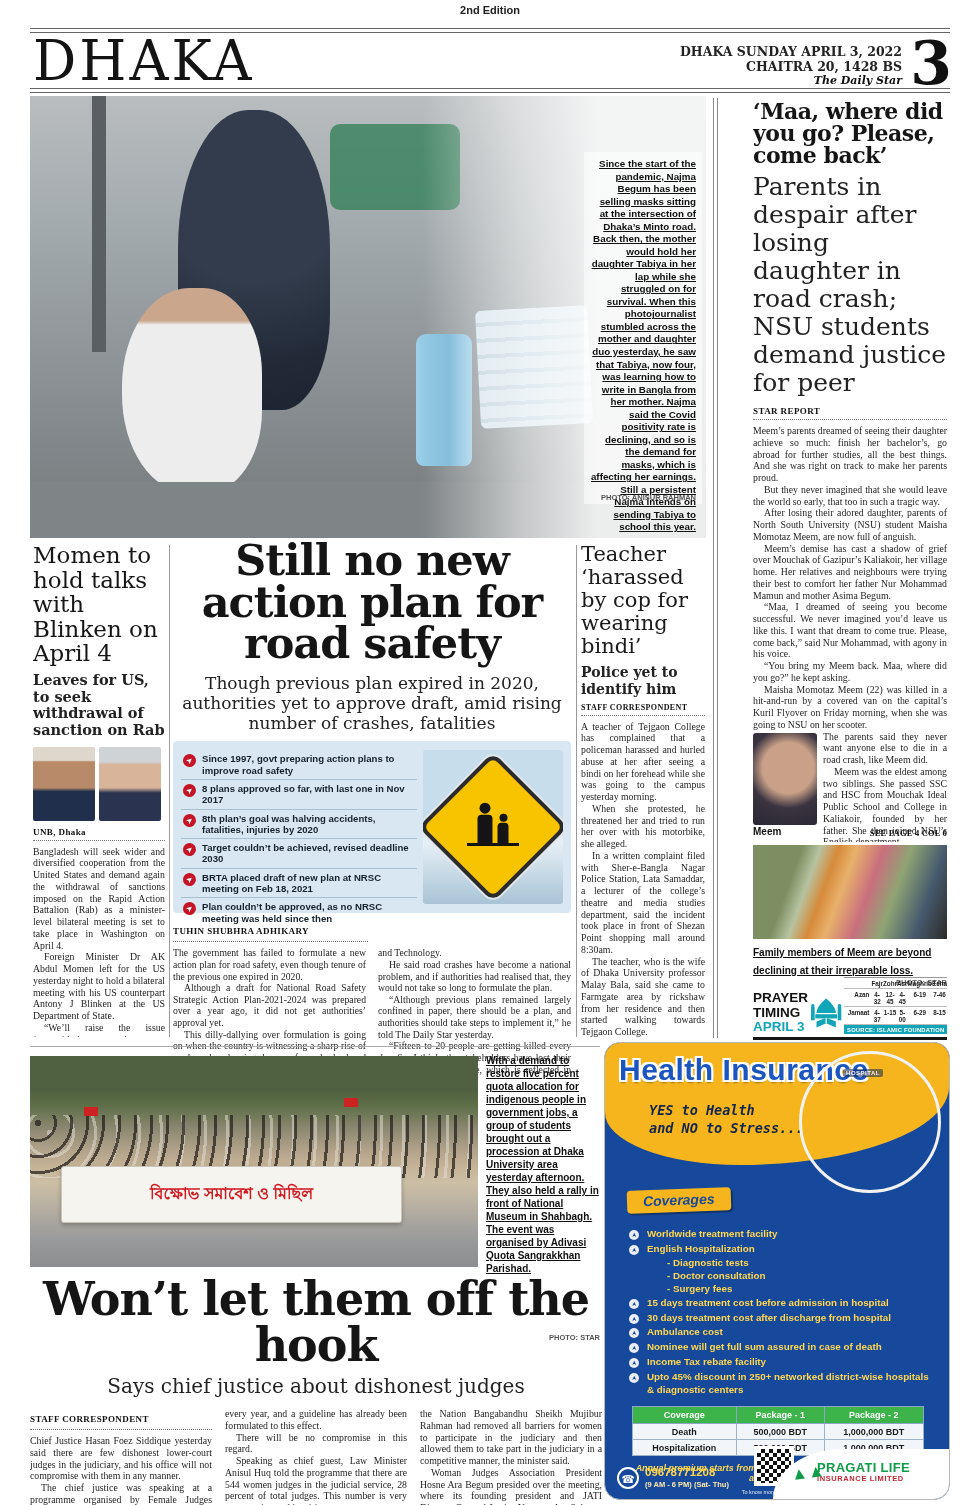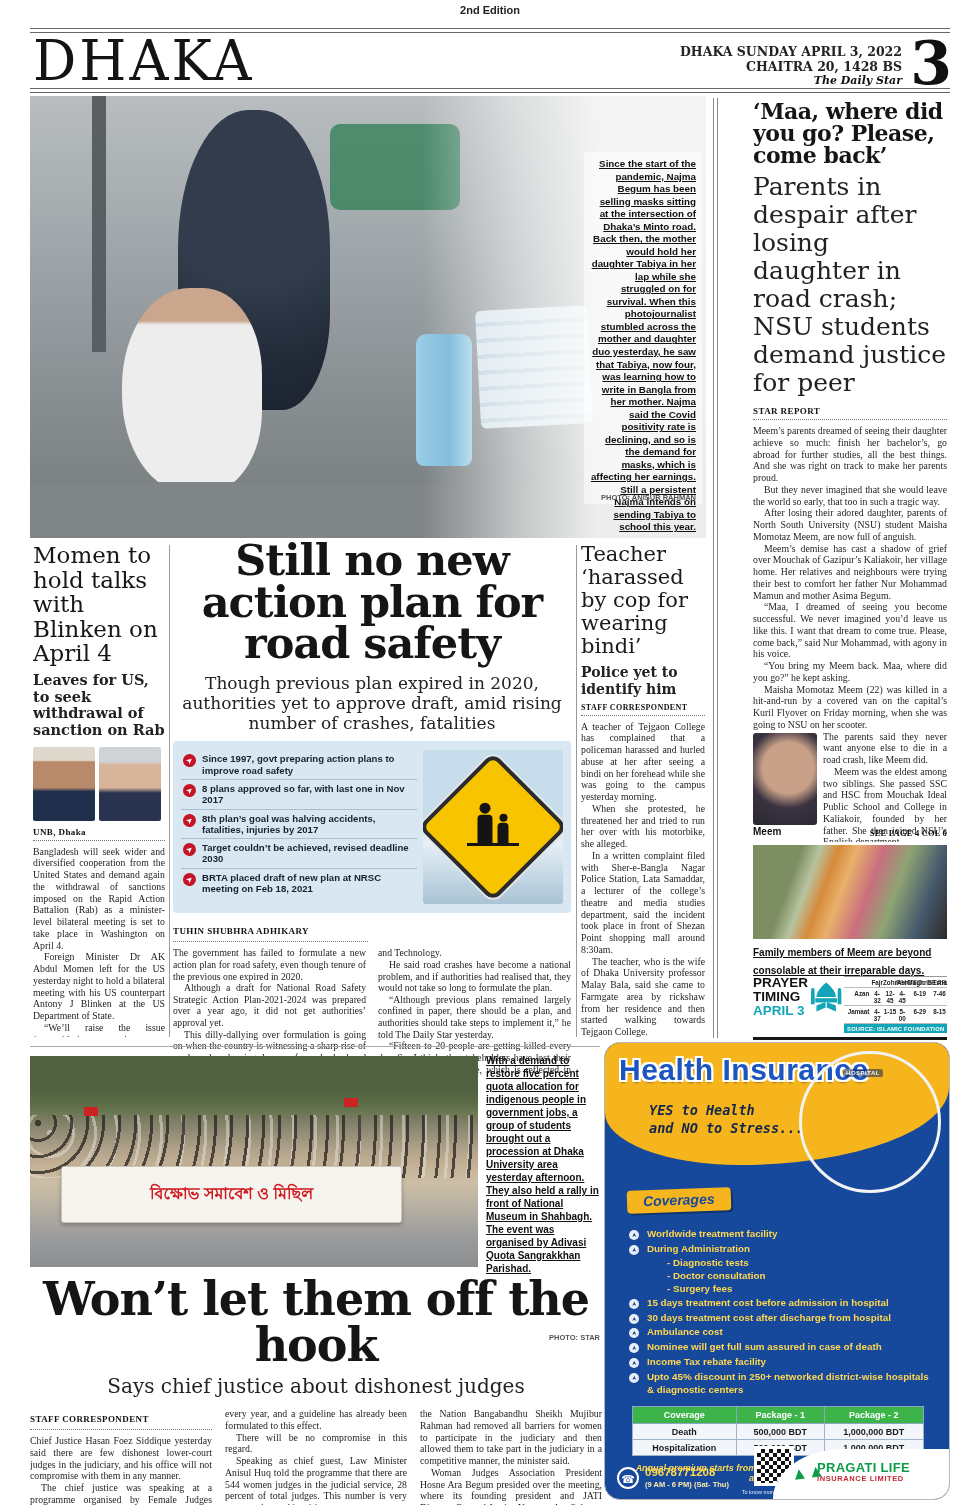--- a/index.html
+++ b/index.html
@@ -54,21 +54,21 @@
   .meem-wrap { float:left; width:64px; margin:2px 6px 0 0; }
   .meem-photo { width:64px; height:92px; border-radius:3px;
     background:radial-gradient(circle at 55% 38%, #c9a188 0 38%, #3a3340 60%, #2a2733 100%); }
   .meem-label { font:bold 10px "Liberation Sans", sans-serif; color:#111; margin-top:1px; }
 
   .family-photo { left:753px; top:845px; width:194px; height:94px; overflow:hidden;
     background:linear-gradient(110deg,#7d8f62 0 22%,#b7c3a0 30%,#d78a3a 38%,#e8b16b 46%,#c96f7e 58%,#8fa473 70%,#465a6e 85%,#2d2a28 100%); }
   .family-cap { left:753px; top:942px; width:194px; }
 
   
-  .prayer { left:753px; top:976px; width:194px; height:58px; display:flex; align-items:flex-start; gap:0; }
+  .prayer { left:753px; top:976px; width:194px; height:58px; display:flex; align-items:flex-end; gap:0; }
   .pt-title { font:900 13.5px/1.05 "Liberation Sans", sans-serif; color:#111; }
   .pt-title .teal { color:#12a5b8; }
   .pt-table { flex:1; font:bold 6.3px "Liberation Sans", sans-serif; color:#222; }
   .pt-grid { display:grid; grid-template-columns:27px repeat(5,1fr); text-align:center;
     border-top:1px solid #999; }
   .pt-grid > div { padding:1.5px 0; border-bottom:1px solid #bbb; }
   .pt-grid .lbl { text-align:right; padding-right:2px; }
   .pt-src { background:#12a5b8; color:#fff; font:bold 5.8px "Liberation Sans", sans-serif;
     text-align:center; padding:1.5px 0; letter-spacing:.2px; }
 
@@ -238,21 +238,21 @@
         <span class="meem-photo" style="display:block"></span>
         <span class="meem-label" style="display:block">Meem</span>
       </span>
       <span><p>The parents said they never want anyone else to die in a road crash, like Meem did.</p><p>Meem was the eldest among two siblings. She passed SSC and HSC from Mouchak Ideal Public School and College in Kaliakoir, founded by her father. She then joined NSU’s English department.</p></span>
     </div>
   </div>
   <div class="abs seepage" style="left:753px;top:828px;width:194px">SEE PAGE 4 COL 6</div>
 
   <div class="abs family-photo"></div>
   <div class="abs family-cap">
-    <span class="caption">Family members of Meem are beyond consolable at their irreparable days.</span>
+    <span class="caption">Family members of Meem are beyond declining at their irreparable loss.</span>
     <span class="credit" style="float:right">PHOTO: STAR</span>
   </div>
 
   <div class="abs prayer">
     <div class="pt-title">
       <div>PRAYER</div>
       <div>TIMING</div>
       <div class="teal">APRIL 3</div>
     </div>
     <svg width="42" height="42" viewBox="0 0 60 60">
@@ -308,23 +308,24 @@
 
   </div>
 
   <div class="abs road">
     <h1 class="headline">Still no new action plan for road safety</h1>
     <div class="subdeck">Though previous plan expired in 2020, authorities yet to approve draft, amid rising number of crashes, fatalities</div>
     <div class="fact-box">
       <div class="fact-list">
           <div class="rbullet">Since 1997, govt preparing action plans to improve road safety</div>
           <div class="rbullet">8 plans approved so far, with last one in Nov 2017</div>
-          <div class="rbullet">8th plan’s goal was halving accidents, fatalities, injuries by 2017</div>
+          <div class="rbullet">8th plan’s goal was halving accidents, fatalities, injuries by 2020</div>
           <div class="rbullet">Target couldn’t be achieved, revised deadline 2030</div>
           <div class="rbullet">BRTA placed draft of new plan at NRSC meeting on Feb 18, 2021</div>
+          <div class="rbullet">Plan couldn’t be approved, as no NRSC meeting was held since then</div>
         </div>
       <div class="sign-wrap">
         <div class="diamond"></div>
         <div class="figs">
           <div class="fg-a">
               <div class="fg-head"></div>
               <div class="fg-body"></div>
             </div>
           <div class="fg-c">
               <div class="fg-head"></div>
@@ -387,21 +388,21 @@
     <div class="ad-tag">
       <div>YES to Health</div>
       <div>and NO to Stress...</div>
     </div>
     <div class="ad-circle"></div>
     <div class="ad-hospital">HOSPITAL</div>
     <div class="ad-flow">
       <span class="cov-chip">Coverages</span>
       <div class="ad-bullets">
           <div class="adbullet">Worldwide treatment facility</div>
-          <div class="adbullet">During Administration</div>
+          <div class="adbullet">English Hospitalization</div>
         </div>
       <div>
           <div class="adsub">- Diagnostic tests</div>
           <div class="adsub">- Doctor consultation</div>
           <div class="adsub">- Surgery fees</div>
         </div>
       <div>
           <div class="adbullet">15 days treatment cost before admission in hospital</div>
           <div class="adbullet">30 days treatment cost after discharge from hospital</div>
           <div class="adbullet">Ambulance cost</div>

